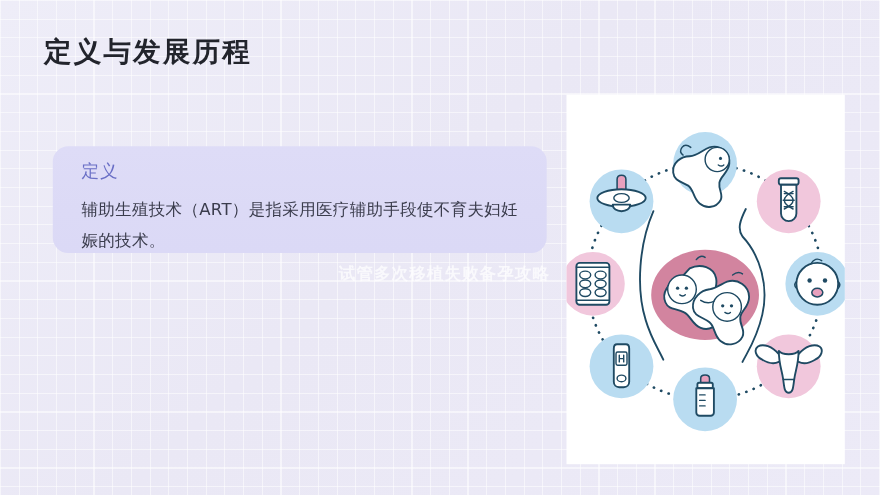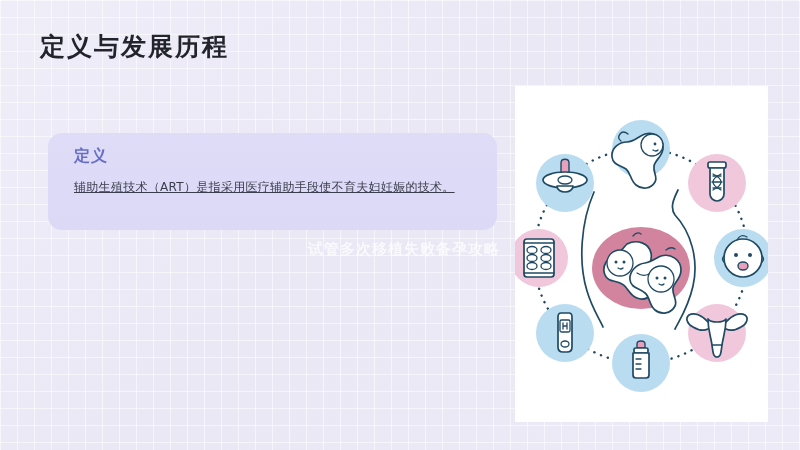--- a/index.html
+++ b/index.html
@@ -48,34 +48,33 @@
     background: linear-gradient(180deg, #dedcf7 0%, #dcdaf6 60%, #dbd9f6 100%);
     box-sizing: border-box;
     padding: 14px 22px 12px 26px;
   }
   #card-definition { top: 133px;  height: 97px; }
   #card-history    { top: 268px;  height: 112px; }
 
   .card-heading {
     font-family: "DejaVu Serif", "Liberation Serif", serif;
     font-size: 16px;
-    font-weight: 700;
+    font-weight: 400;
     color: #6a6fc6;
     letter-spacing: 1px;
     margin: 0 0 11px 0;
     line-height: 1.1;
   }
   .card-body {
     font-family: "DejaVu Sans", "Liberation Sans", sans-serif;
-    font-size: 12px;
+    font-size: 15px;
     line-height: 1.95;
     color: #3b3d4d;
     letter-spacing: 0.3px;
     margin: 0;
-    text-decoration: underline;
   }
 
   
   #watermark {
     position: absolute;
     left: 308px;
     top: 240px;
     font-family: "DejaVu Sans", "Liberation Sans", sans-serif;
     font-size: 15px;
     font-weight: 700;

